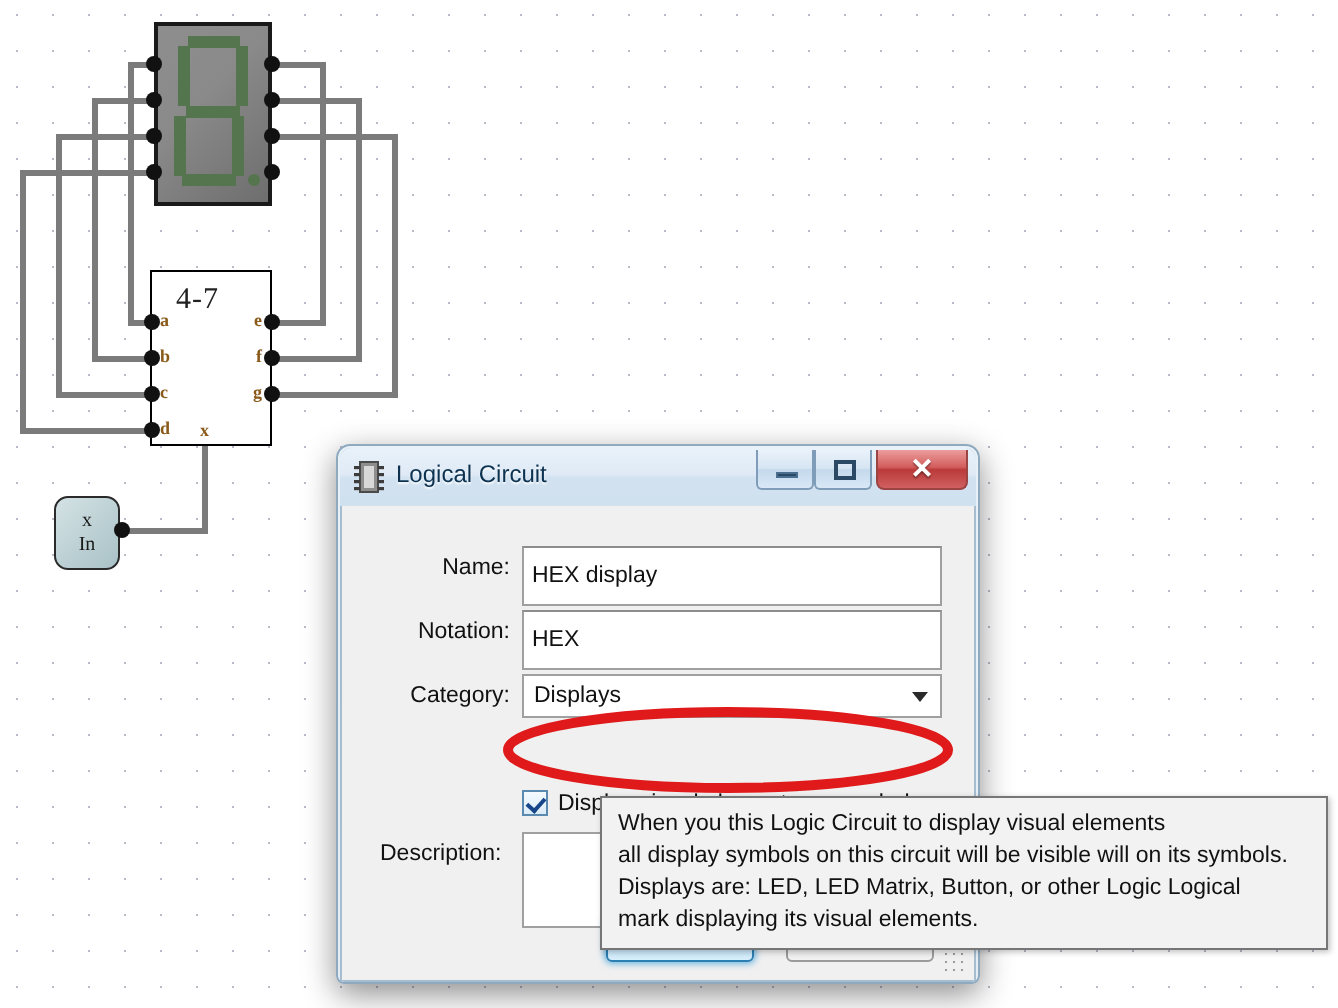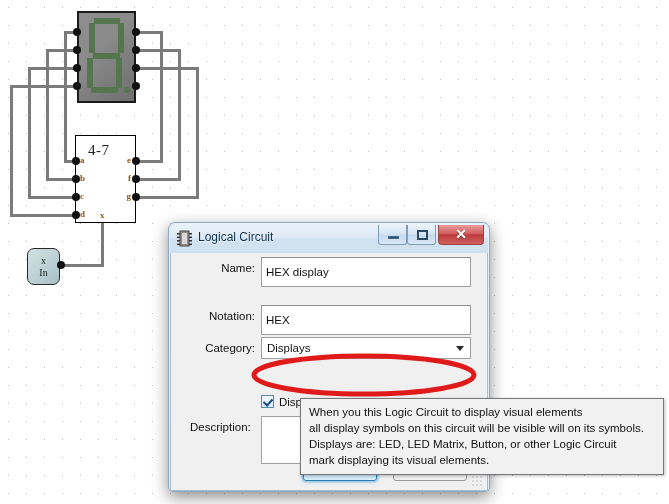--- a/index.html
+++ b/index.html
@@ -468,21 +468,21 @@
       <div class="winbtn" id="btn-max">
         <div class="glyph-max"></div>
       </div>
       <div class="winbtn" id="btn-close">
         <div class="glyph-close">✕</div>
       </div>
     </div>
 
     <div id="dialog-body">
 
-      <div class="field-row" style="top:4px;">
+      <div class="field-row" style="top:20px;">
         <div class="field-label">Name:</div>
         <input class="field-input" type="text" value="HEX display" style="">
       </div>
 
       <div class="field-row" style="top:84px;">
         <div class="field-label">Category:</div>
         <div class="combo">
           <div class="combo-text">Displays</div>
           <div class="combo-arrow"></div>
         </div>
@@ -504,21 +504,21 @@
       <div class="dlgbtn" id="btn-ok">OK</div>
       <div class="dlgbtn" id="btn-cancel">Cancel</div>
 
       <div id="resize-grip"></div>
     </div>
   </div>
 
   <div id="tooltip">
     <div>When you this Logic Circuit to display visual elements</div>
     <div>all display symbols on this circuit will be visible will on its symbols.</div>
-    <div>Displays are: LED, LED Matrix, Button, or other Logic Circuit</div>
+    <div>Displays are: LED, LED Matrix, Button, or other Logic Logical</div>
     <div>mark displaying its visual elements.</div>
   </div>
 
   <svg id="annot" width="228" height="46">
     <ellipse cx="114" cy="23" rx="110" ry="19" fill="none" stroke="#e01a1a" stroke-width="5"></ellipse>
   </svg>
 
 </div>
 
 </body></html>

